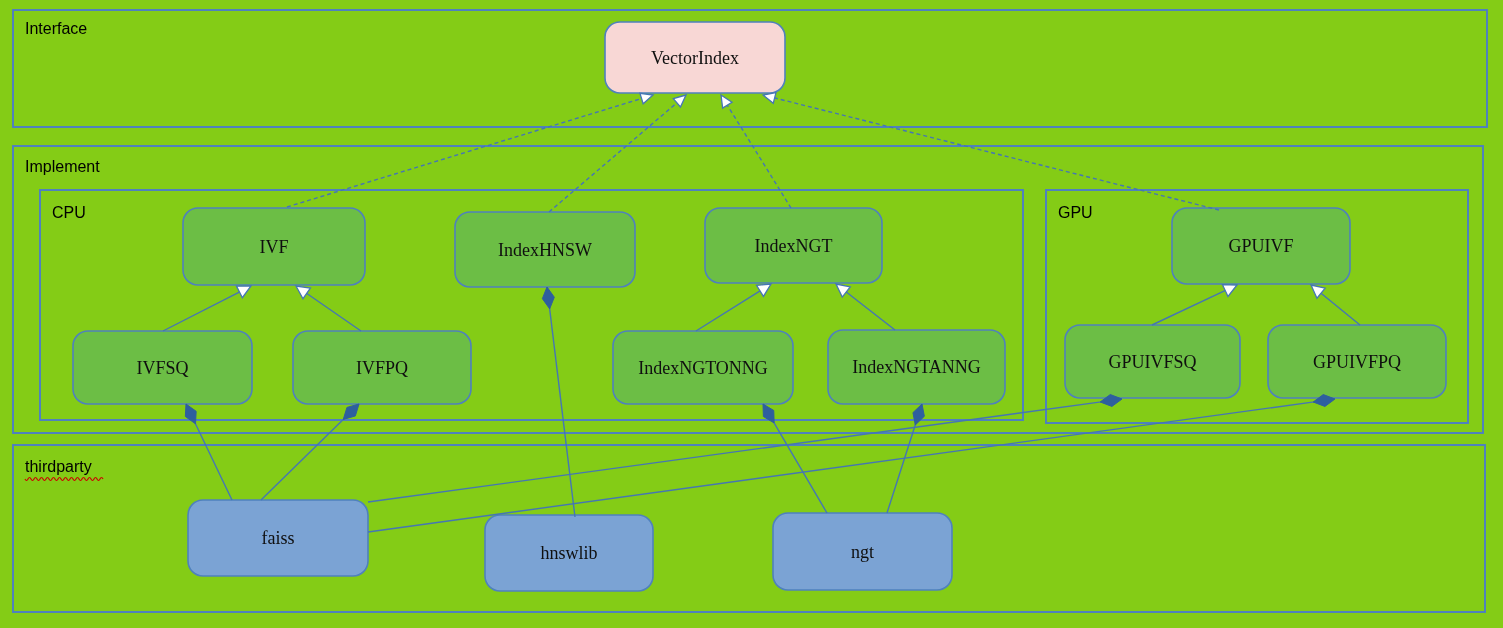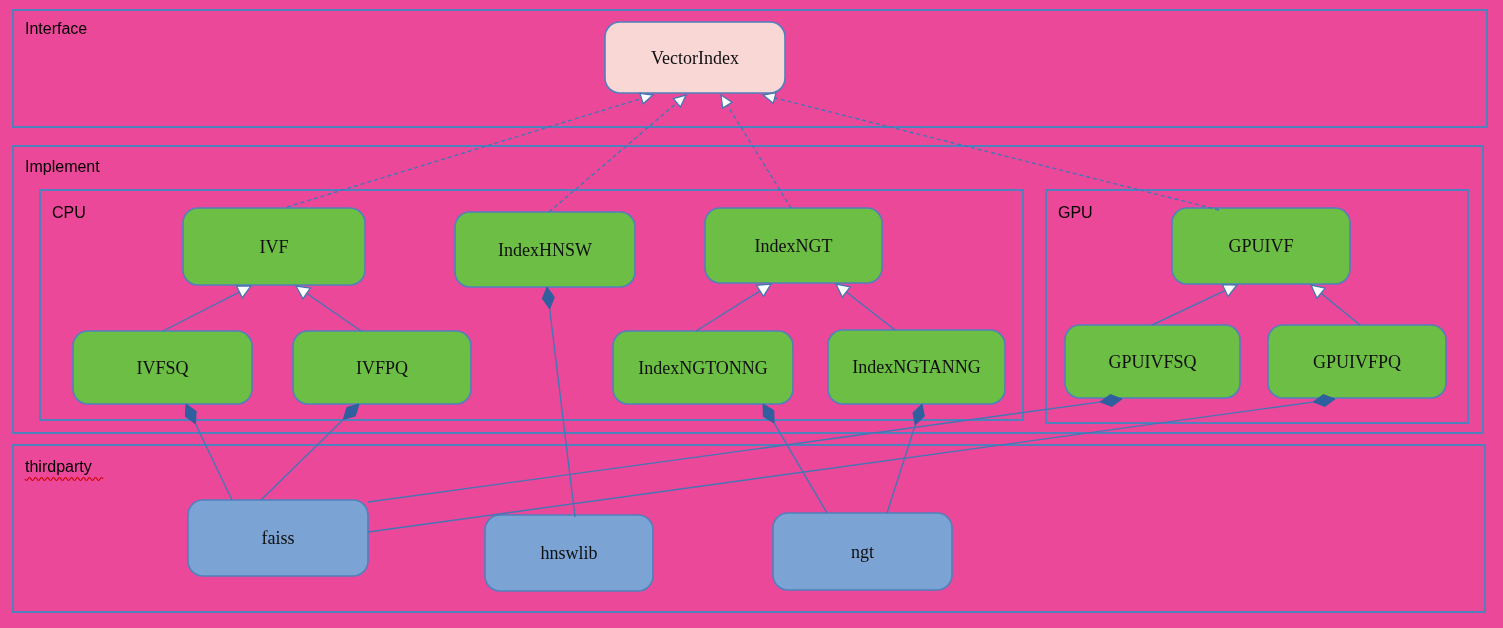--- a/index.html
+++ b/index.html
@@ -1,17 +1,17 @@
 <!DOCTYPE html>
 <html><head>
 <meta charset="utf-8">
 <style>
   html,body{margin:0;padding:0;background:#ffffff;}
   body{font-family:"Liberation Sans",sans-serif;}
-  .stage{position:relative;width:1503px;height:628px;background:#ec4899;overflow:hidden;}
+  .stage{position:relative;width:1503px;height:628px;background:#84cc16;overflow:hidden;}
   svg text{user-select:none;}
   .container-label{font-family:"Liberation Sans",sans-serif;font-size:16px;fill:#000000;}
   .node-label{font-family:"Liberation Serif",serif;font-size:18px;fill:#0f0f0f;text-anchor:middle;}
 </style>
 </head>
 <body>
 
 <div class="stage">
   <svg id="diagram" width="1503" height="628" viewBox="0 0 1503 628" xmlns="http://www.w3.org/2000/svg">
       <g>

